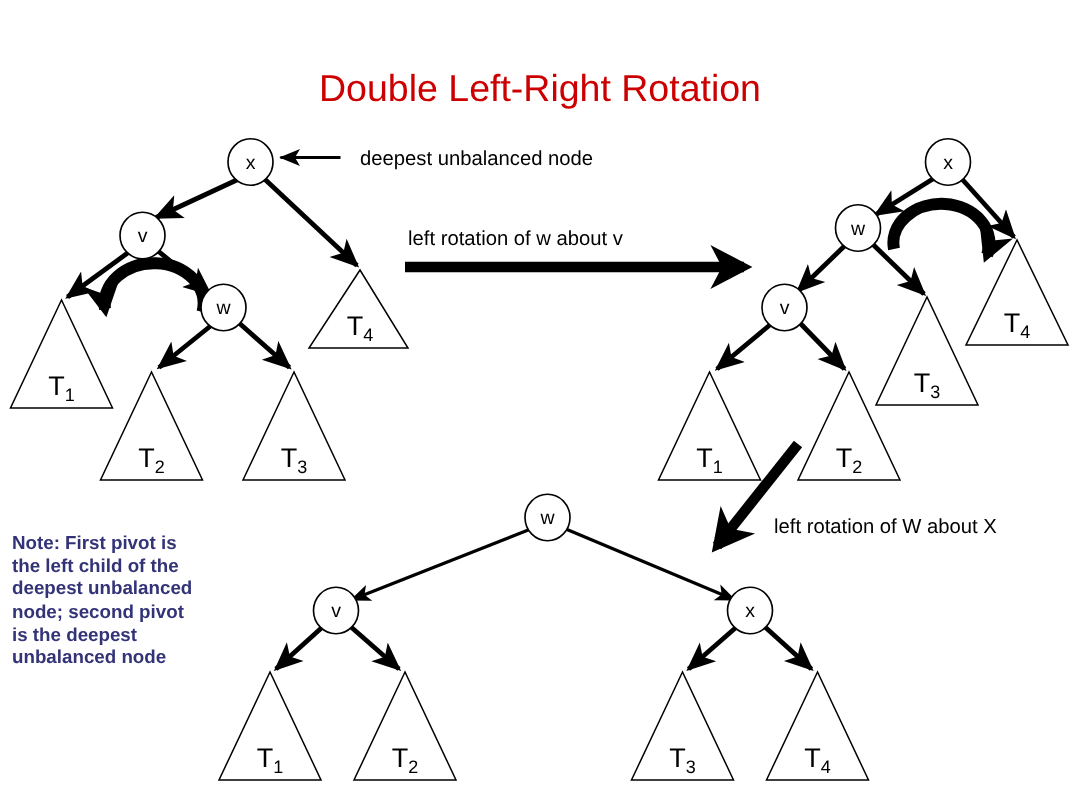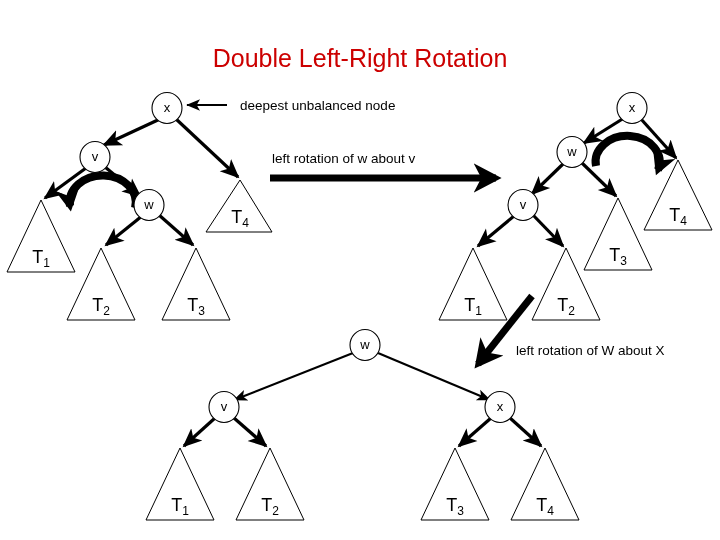--- a/index.html
+++ b/index.html
@@ -245,14 +245,15 @@
         <ellipse class="node-circle" cx="224" cy="407" rx="15" ry="15.5"></ellipse>
         <text class="node-label" x="224" y="408">v</text>
       </g>
       <g>
         <ellipse class="node-circle" cx="500" cy="407" rx="15" ry="15.5"></ellipse>
         <text class="node-label" x="500" y="408">x</text>
       </g>
     </g>
   </svg>
 
+  <div class="note-box">Note: First pivot is the left child of the deepest unbalanced node; second pivot is the deepest unbalanced node</div>
 
 </div>
 
 </body></html>

